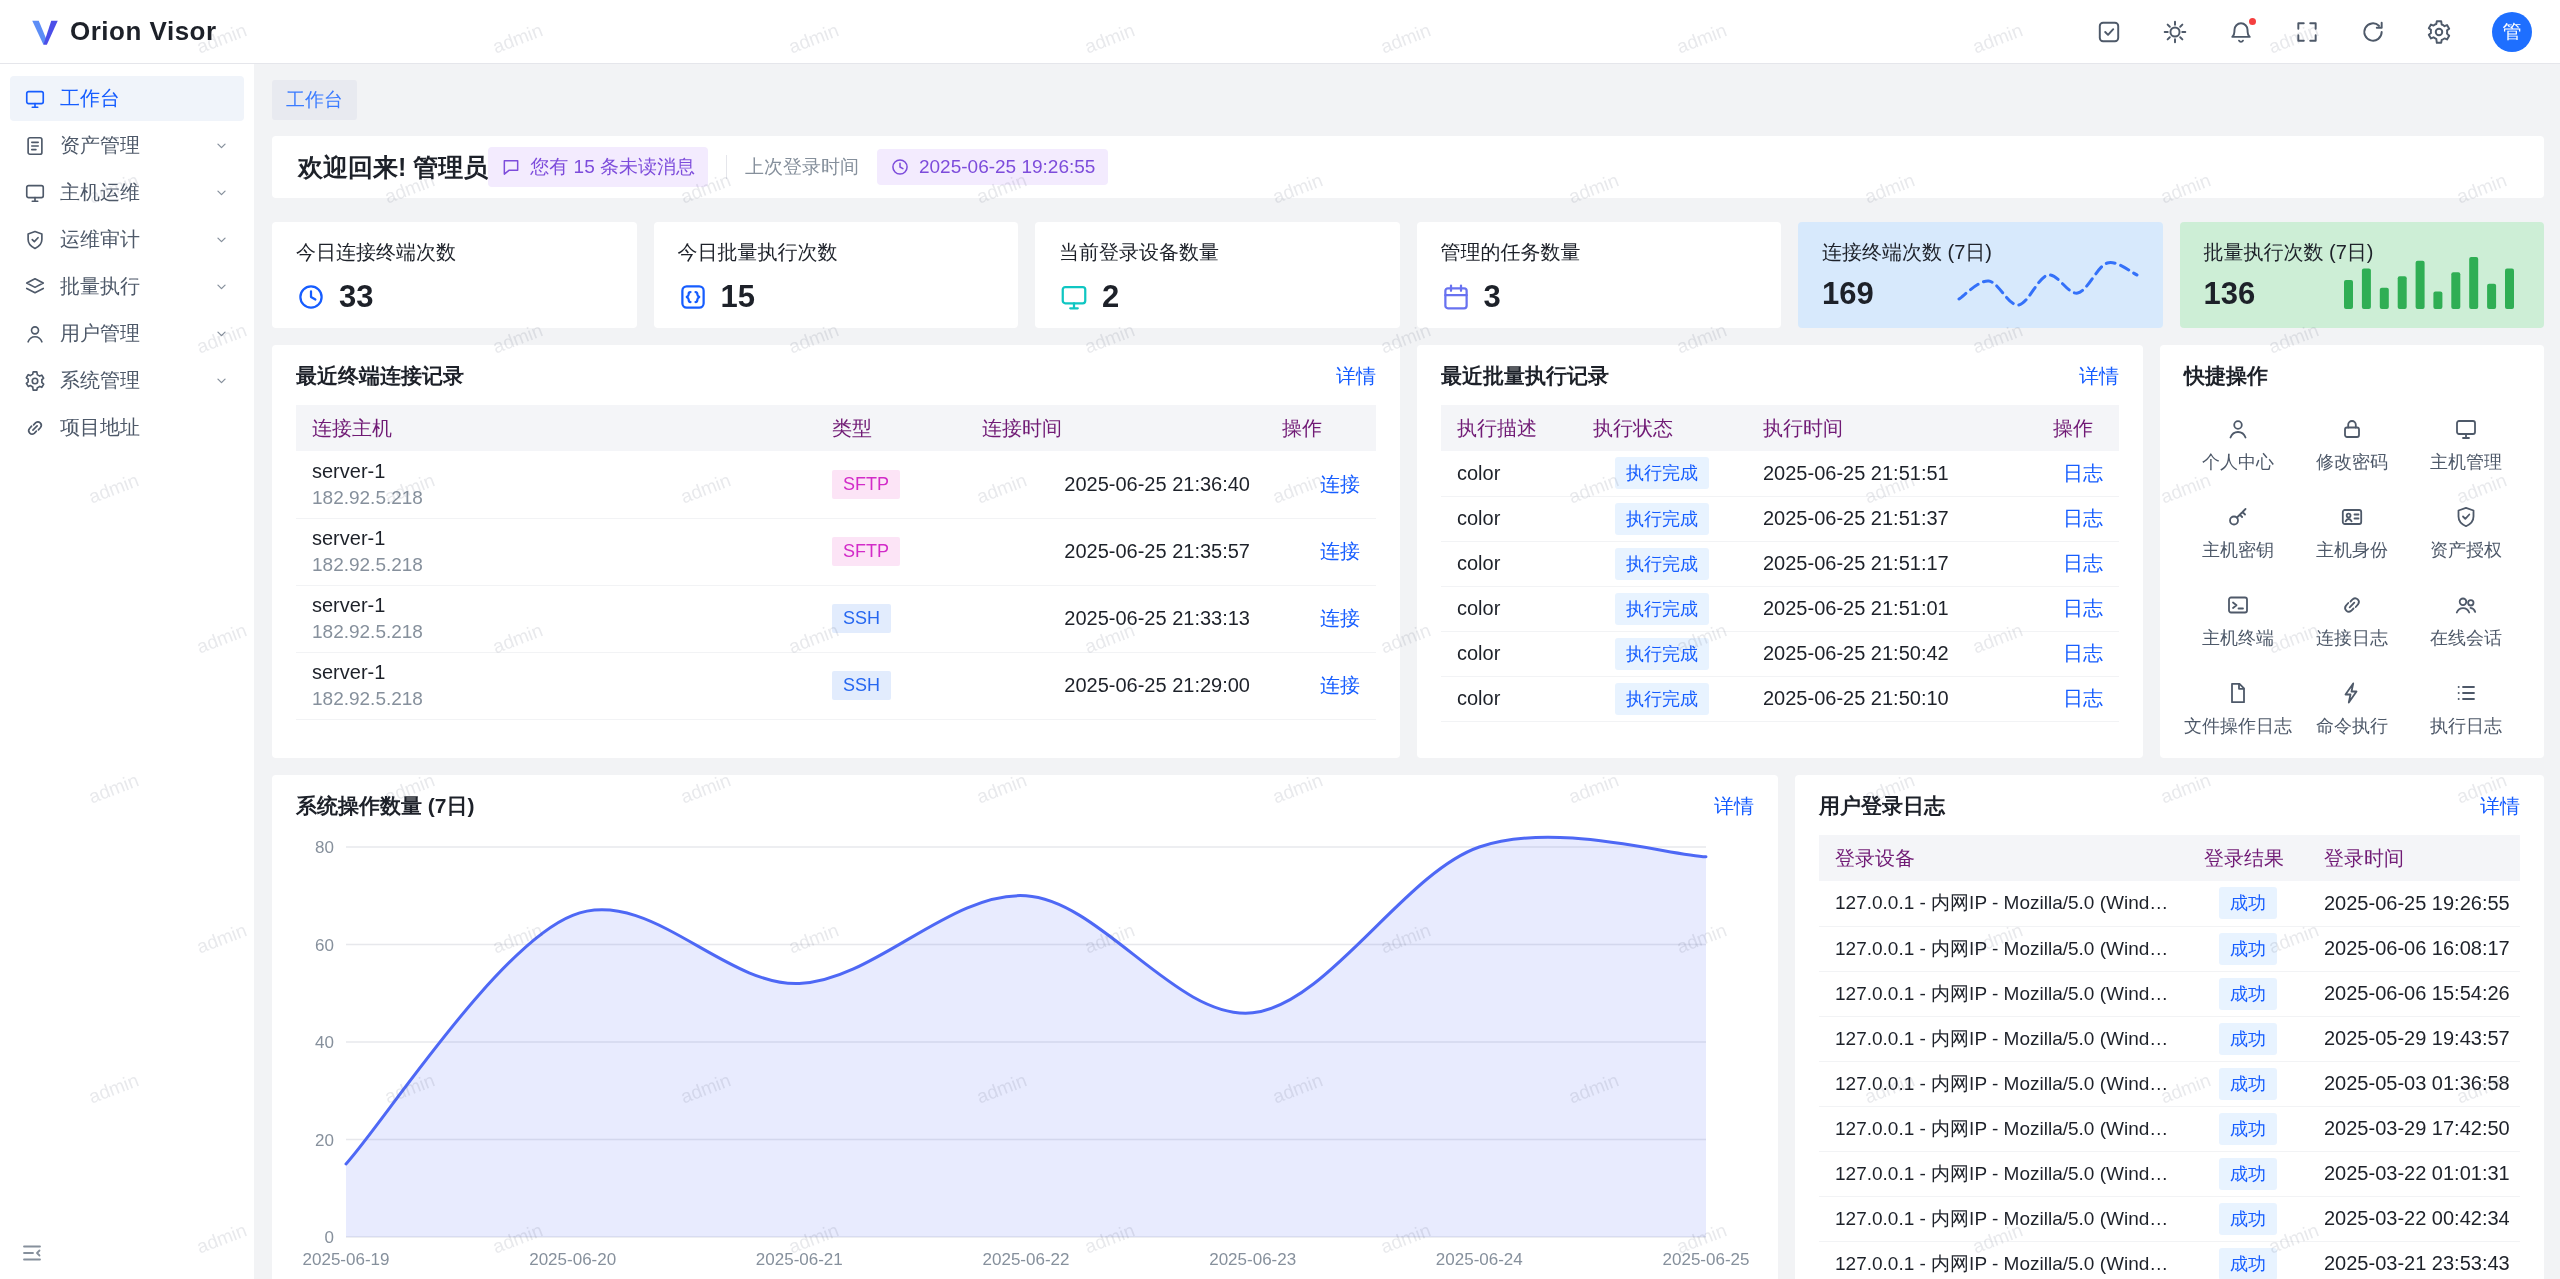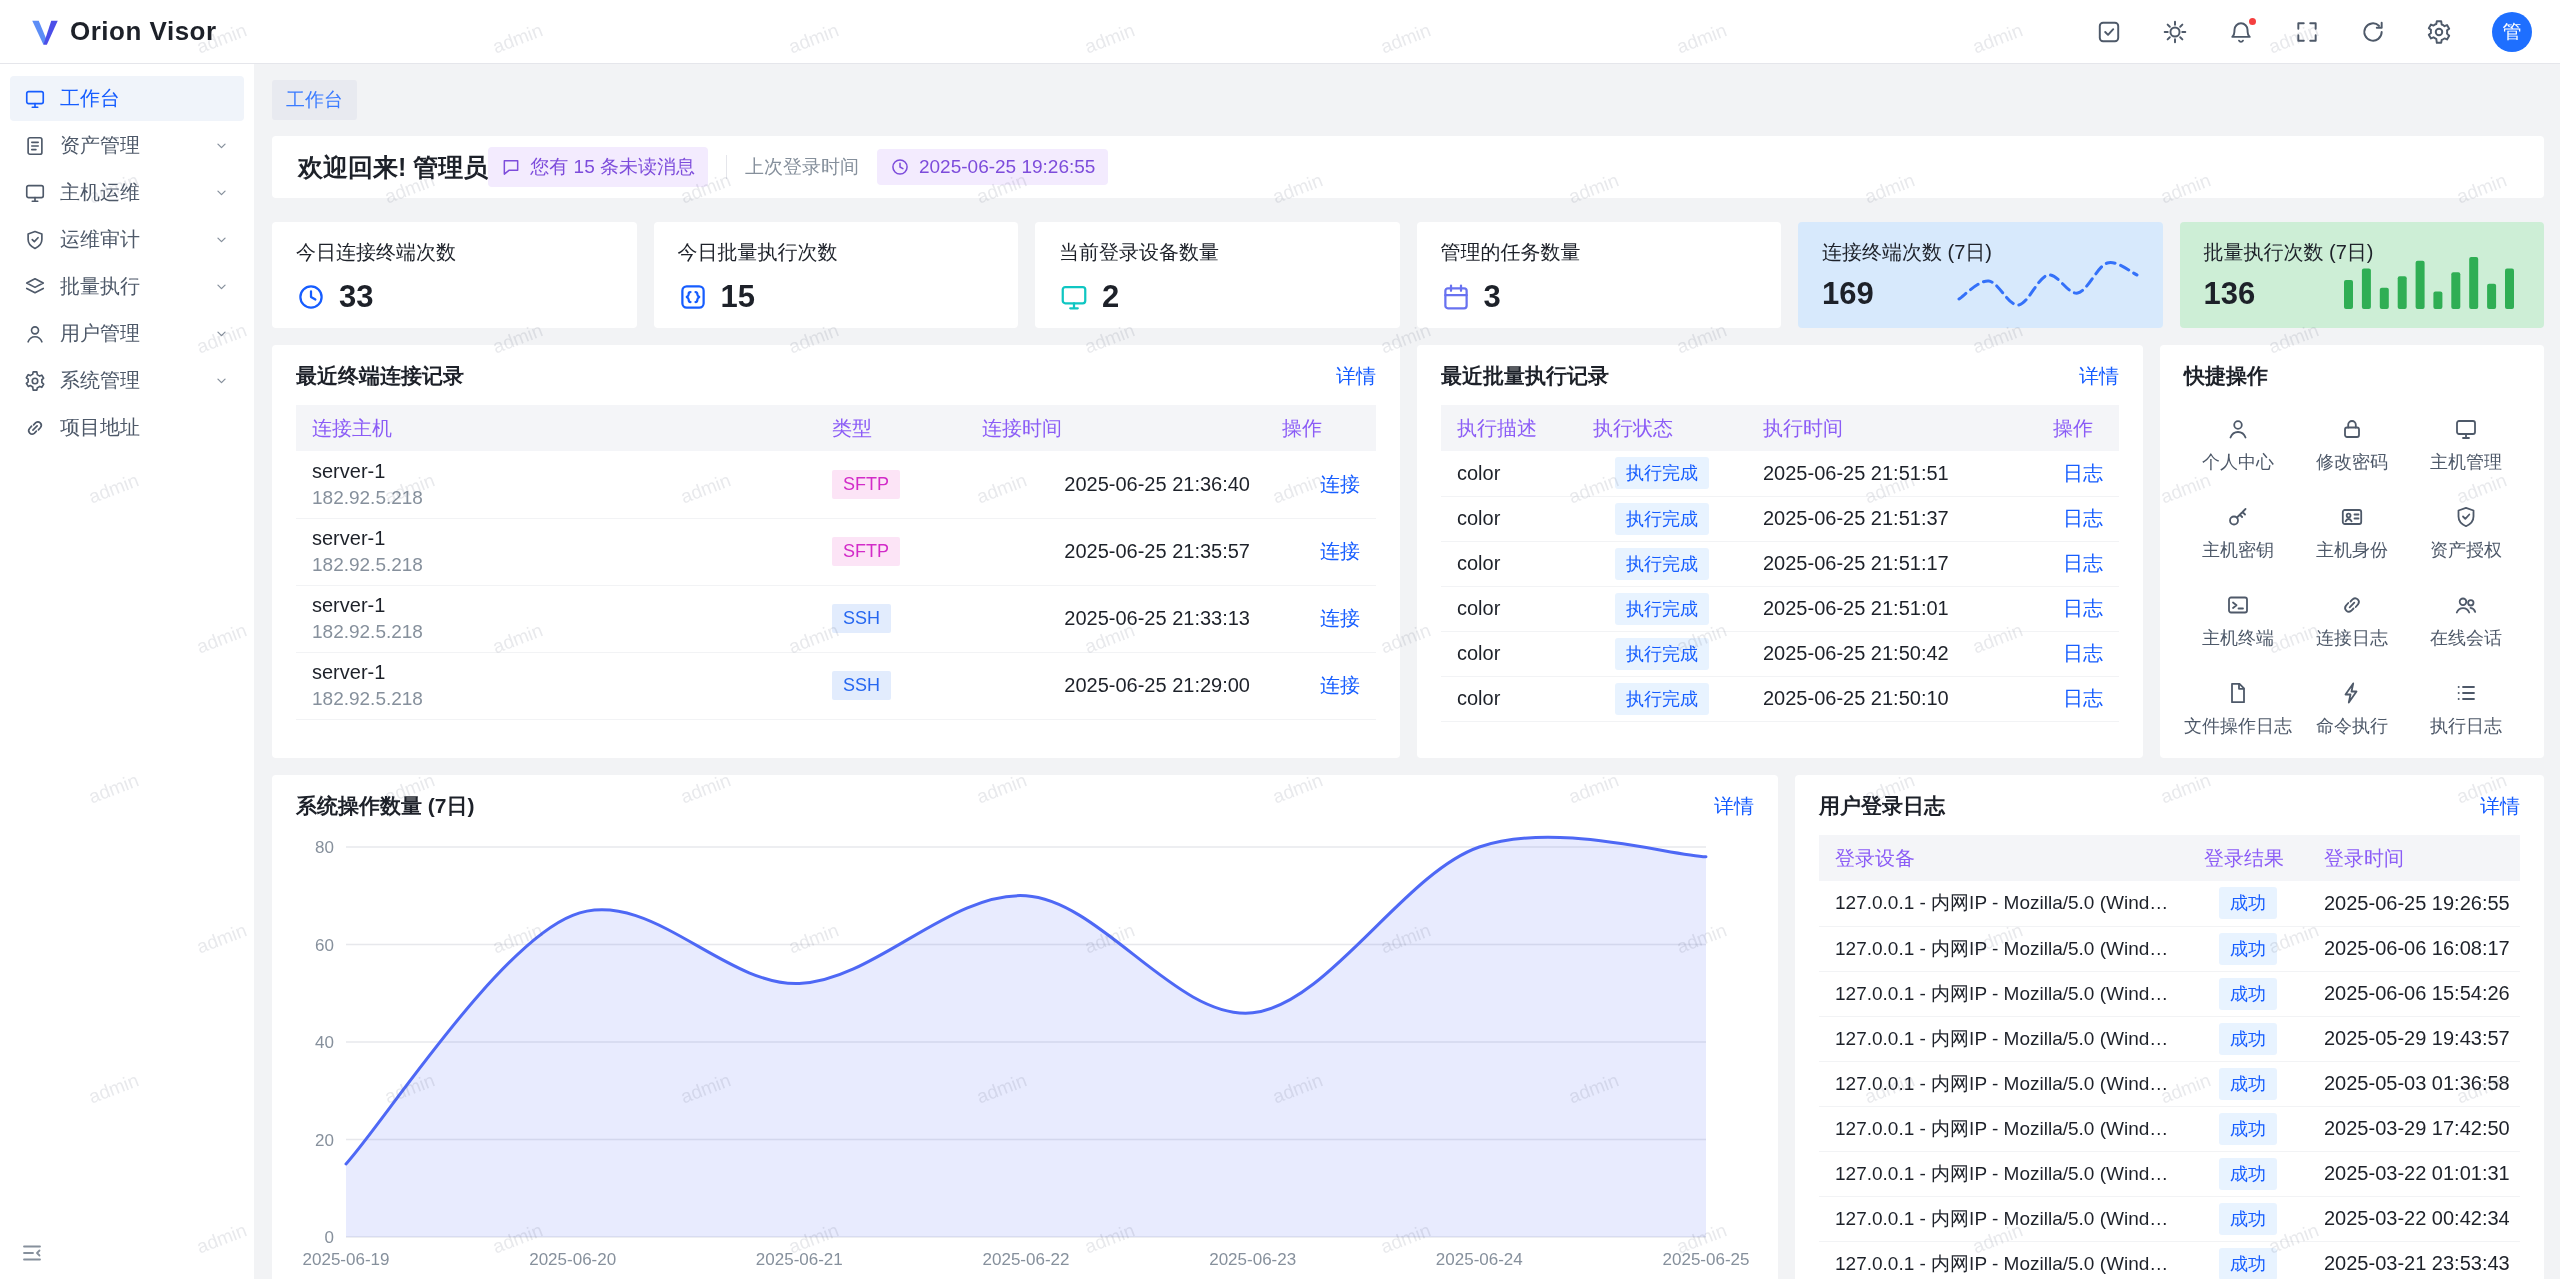--- a/index.html
+++ b/index.html
@@ -60,21 +60,21 @@
   .exec-panel{flex:0 0 726px}
   .qa-panel{flex:1}
   .chart-panel{flex:0 0 1506px}
   .login-panel{flex:1}
   .panel-hd{display:flex;justify-content:space-between;align-items:center;margin-bottom:15px}
   .panel-title{font-size:21px;font-weight:600;color:#1d2129}
   .link{color:#165dff;font-size:20px;cursor:pointer;text-decoration:none;white-space:nowrap}
 
   
   .tbl{width:100%;border-collapse:collapse;font-size:20px}
-  .tbl th{background:#f4f5f8;height:46px;text-align:left;padding:0 16px;font-weight:500;color:#8b5cf6;white-space:nowrap}
+  .tbl th{background:#f4f5f8;height:46px;text-align:left;padding:0 16px;font-weight:500;color:#701a75;white-space:nowrap}
   .tbl td{padding:6px 16px;border-bottom:1px solid #f2f3f5;color:#1d2129;white-space:nowrap}
   .conn-tbl td{height:67px;padding-top:0;padding-bottom:0}
   .host{line-height:1.35}
   .ip{color:#86909c;font-size:19px;line-height:1.35}
   .tag{display:inline-block;padding:4px 11px;border-radius:2px;font-size:18px}
   .tag-sftp{background:#fce4f6;color:#d22bc8}
   .tag-ssh{background:#e2ecfd;color:#2667f0}
   .badge-blue{display:inline-block;background:#e8f3ff;color:#165dff;padding:4px 11px;font-size:18px;border-radius:3px}
   .cc1{width:150px}.cc2{width:300px;text-align:right}.cc3{width:110px;text-align:right}
   .exec-tbl td{height:45px;padding-top:0;padding-bottom:0}

